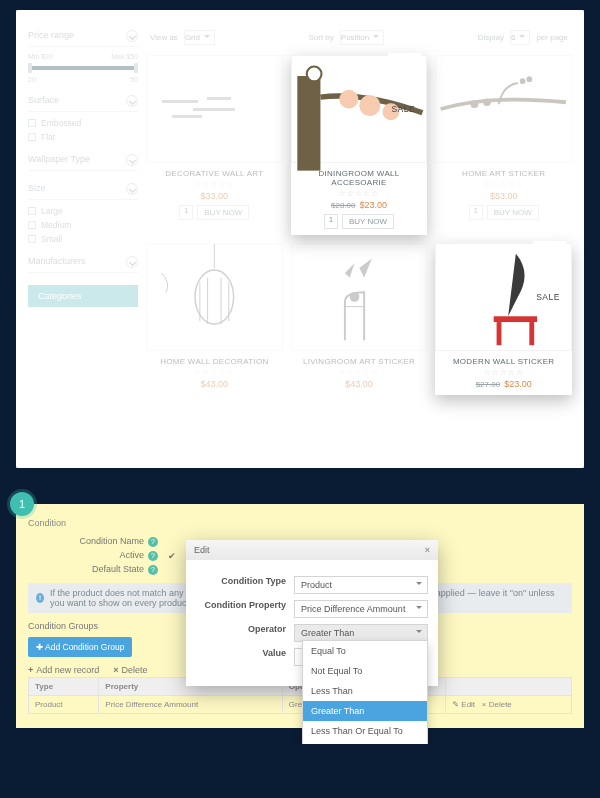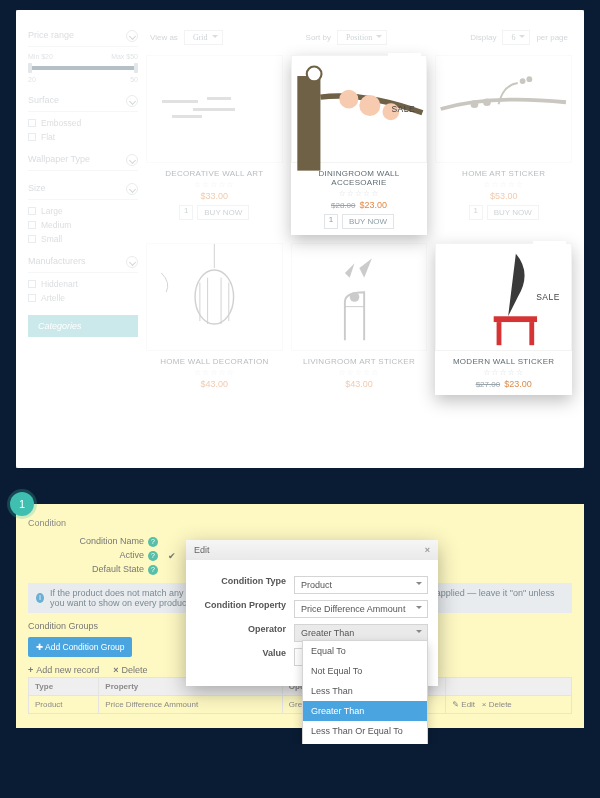--- a/index.html
+++ b/index.html
@@ -67,22 +67,22 @@
   }
 
   .main { flex:1; }
   .toolbar {
     display:flex; align-items:center; gap:6px;
     color:#9aa5ab; font-size:8px; margin-bottom: 10px;
     padding: 0 4px;
   }
   .toolbar .spacer { flex:1; }
   .sel {
-    border:1px solid #e0e4e7; padding:2px 14px 2px 8px; font-size:8px; color:#8d9da5;
-    position:relative; background:#fff;font-family:Liberation Serif, serif;
+    border:1px solid #e0e4e7; padding:2px 14px 2px 0; font-size:8px; color:#8d9da5;
+    position:relative; background:#fff;
   }
   .sel::after{
     content:""; position:absolute; right:4px; top:4px;
     border:3px solid transparent; border-top-color:#aab4ba;
   }
 
   .grid {
     display:grid; grid-template-columns: repeat(3, 1fr);
     gap: 8px;
   }
@@ -267,30 +267,20 @@
             <span>Small</span>
           </li>
       </ul>
     </div>
 
     <div class="filter-group">
       <div class="filter-head">
         <span>Manufacturers</span>
         <span class="chev"></span>
       </div>
-      <ul class="chk-list">
-        <li>
-            <span class="chkbox"></span>
-            <span>Hiddenart</span>
-          </li>
-        <li>
-            <span class="chkbox"></span>
-            <span>Artelle</span>
-          </li>
-      </ul>
     </div>
 
     <div class="cat-btn">Categories</div>
   </aside>
 
   <div class="main">
     <div class="toolbar">
       <span>View as</span>
       <span class="sel">Grid</span>
       <span class="spacer"></span>

